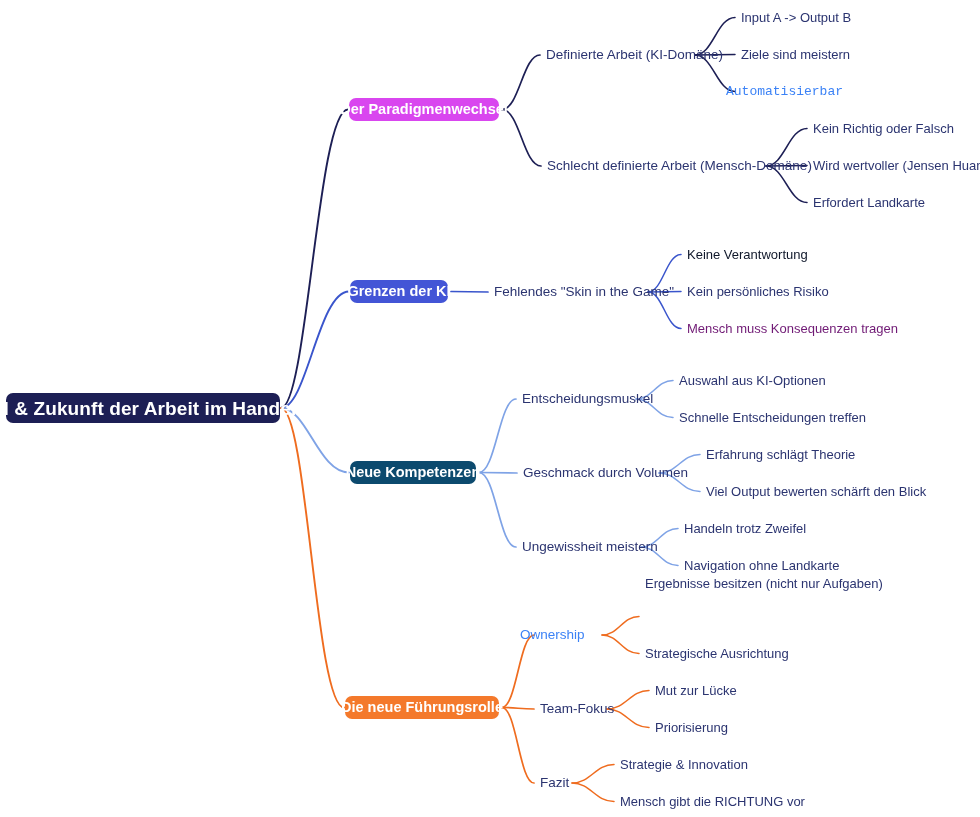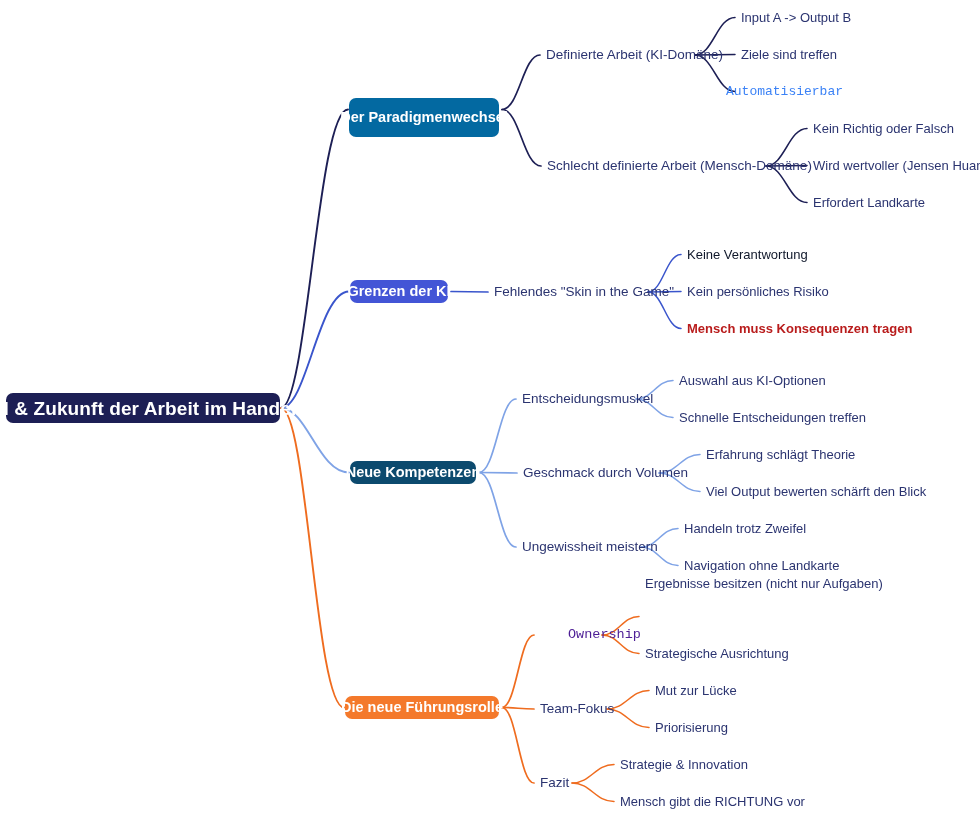--- a/index.html
+++ b/index.html
@@ -102,46 +102,46 @@
       <path d="M 602 635 C 618.65 635, 622.35 653.5, 639 653.5" fill="none" stroke="#ef6c1f" stroke-width="1.5" stroke-linecap="round"></path>
       <path d="M 502 707.5 C 516.4 707.5, 519.6 709, 534 709" fill="none" stroke="#ef6c1f" stroke-width="1.7" stroke-linecap="round"></path>
       <path d="M 607 709 C 625.9 709, 630.1 690.5, 649 690.5" fill="none" stroke="#ef6c1f" stroke-width="1.5" stroke-linecap="round"></path>
       <path d="M 607 709 C 625.9 709, 630.1 727.5, 649 727.5" fill="none" stroke="#ef6c1f" stroke-width="1.5" stroke-linecap="round"></path>
       <path d="M 502 707.5 C 516.4 707.5, 519.6 783, 534 783" fill="none" stroke="#ef6c1f" stroke-width="1.7" stroke-linecap="round"></path>
       <path d="M 572 783 C 590.9 783, 595.1 764.5, 614 764.5" fill="none" stroke="#ef6c1f" stroke-width="1.5" stroke-linecap="round"></path>
       <path d="M 572 783 C 590.9 783, 595.1 801.5, 614 801.5" fill="none" stroke="#ef6c1f" stroke-width="1.5" stroke-linecap="round"></path>
     </svg>
   <div id="node-layer">
       <div class="node node-box node-root" style="left: 6px; top: 393px; width: 274px; height: 30px; background: rgb(29, 31, 85);">KI &amp; Zukunft der Arbeit im Handel</div>
-      <div class="node node-box node-branch" style="left: 349px; top: 98px; width: 150px; height: 39px; background: #0369a1;">Der Paradigmenwechsel</div>
+      <div class="node node-box node-branch" style="left: 349px; top: 98px; width: 150px; height: 23px; background: #d946ef;">Der Paradigmenwechsel</div>
       <div class="node node-text node-sub" style="left: 546px; top: 47px; width: 145px; height: 16px; color: rgb(43, 52, 112);">Definierte Arbeit (KI-Domäne)</div>
       <div class="node node-text node-leaf" style="left: 741px; top: 10px; width: 108px; height: 15px; color: rgb(43, 52, 112);">Input A -&gt; Output B</div>
-      <div class="node node-text node-leaf" style="left: 741px; top: 47px; width: 100px; height: 15px; color: rgb(43, 52, 112);">Ziele sind treffen</div>
+      <div class="node node-text node-leaf" style="left: 741px; top: 47px; width: 100px; height: 15px; color: rgb(43, 52, 112);">Ziele sind meistern</div>
       <div class="node node-text node-leaf" style="left: 726px; top: 84px; width: 90px; height: 15px; color: #3b82f6; font-family: Liberation Mono, monospace;">Automatisierbar</div>
       <div class="node node-text node-sub" style="left: 547px; top: 158px; width: 215px; height: 16px; color: rgb(43, 52, 112);">Schlecht definierte Arbeit (Mensch-Domäne)</div>
       <div class="node node-text node-leaf" style="left: 813px; top: 121px; width: 130px; height: 15px; color: rgb(43, 52, 112);">Kein Richtig oder Falsch</div>
       <div class="node node-text node-leaf" style="left: 813px; top: 158px; width: 165px; height: 15px; color: rgb(43, 52, 112);">Wird wertvoller (Jensen Huang)</div>
       <div class="node node-text node-leaf" style="left: 813px; top: 195px; width: 95px; height: 15px; color: rgb(43, 52, 112);">Erfordert Landkarte</div>
       <div class="node node-box node-branch" style="left: 350px; top: 280px; width: 98px; height: 23px; background: rgb(67, 85, 214);">Grenzen der KI</div>
       <div class="node node-text node-sub" style="left: 494px; top: 284px; width: 150px; height: 16px; color: rgb(43, 52, 112);">Fehlendes "Skin in the Game"</div>
       <div class="node node-text node-leaf" style="left: 687px; top: 247px; width: 112px; height: 15px; color: #0f172a;">Keine Verantwortung</div>
       <div class="node node-text node-leaf" style="left: 687px; top: 284px; width: 125px; height: 15px; color: rgb(43, 52, 112);">Kein persönliches Risiko</div>
-      <div class="node node-text node-leaf" style="left: 687px; top: 321px; width: 180px; height: 15px; color: #b91c1c; font-weight: bold;">Mensch muss Konsequenzen tragen</div>
+      <div class="node node-text node-leaf" style="left: 687px; top: 321px; width: 180px; height: 15px; color: #701a75;">Mensch muss Konsequenzen tragen</div>
       <div class="node node-box node-branch" style="left: 350px; top: 461px; width: 126px; height: 23px; background: #0c4a6e;">Neue Kompetenzen</div>
       <div class="node node-text node-sub" style="left: 522px; top: 391px; width: 110px; height: 16px; color: rgb(43, 52, 112);">Entscheidungsmuskel</div>
       <div class="node node-text node-leaf" style="left: 679px; top: 373px; width: 128px; height: 15px; color: rgb(43, 52, 112);">Auswahl aus KI-Optionen</div>
       <div class="node node-text node-leaf" style="left: 679px; top: 410px; width: 165px; height: 15px; color: rgb(43, 52, 112);">Schnelle Entscheidungen treffen</div>
       <div class="node node-text node-sub" style="left: 523px; top: 465px; width: 132px; height: 16px; color: rgb(43, 52, 112);">Geschmack durch Volumen</div>
       <div class="node node-text node-leaf" style="left: 706px; top: 447px; width: 130px; height: 15px; color: rgb(43, 52, 112);">Erfahrung schlägt Theorie</div>
       <div class="node node-text node-leaf" style="left: 706px; top: 484px; width: 200px; height: 15px; color: rgb(43, 52, 112);">Viel Output bewerten schärft den Blick</div>
       <div class="node node-text node-sub" style="left: 522px; top: 539px; width: 115px; height: 16px; color: rgb(43, 52, 112);">Ungewissheit meistern</div>
       <div class="node node-text node-leaf" style="left: 684px; top: 521px; width: 112px; height: 15px; color: rgb(43, 52, 112);">Handeln trotz Zweifel</div>
       <div class="node node-text node-leaf" style="left: 684px; top: 558px; width: 138px; height: 15px; color: rgb(43, 52, 112);">Navigation ohne Landkarte</div>
       <div class="node node-box node-branch" style="left: 345px; top: 696px; width: 154px; height: 23px; background: rgb(244, 121, 43);">Die neue Führungsrolle</div>
-      <div class="node node-text node-sub" style="left: 568px; top: 627px; width: 58px; height: 16px; color: #4c1d95; font-family: Liberation Mono, monospace;">Ownership</div>
+      <div class="node node-text node-sub" style="left: 520px; top: 627px; width: 58px; height: 16px; color: #3b82f6;">Ownership</div>
       <div class="node node-text node-leaf" style="left: 645px; top: 576px; width: 205px; height: 15px; color: rgb(43, 52, 112);">Ergebnisse besitzen (nicht nur Aufgaben)</div>
       <div class="node node-text node-leaf" style="left: 645px; top: 646px; width: 128px; height: 15px; color: rgb(43, 52, 112);">Strategische Ausrichtung</div>
       <div class="node node-text node-sub" style="left: 540px; top: 701px; width: 63px; height: 16px; color: rgb(43, 52, 112);">Team-Fokus</div>
       <div class="node node-text node-leaf" style="left: 655px; top: 683px; width: 80px; height: 15px; color: rgb(43, 52, 112);">Mut zur Lücke</div>
       <div class="node node-text node-leaf" style="left: 655px; top: 720px; width: 72px; height: 15px; color: rgb(43, 52, 112);">Priorisierung</div>
       <div class="node node-text node-sub" style="left: 540px; top: 775px; width: 28px; height: 16px; color: rgb(43, 52, 112);">Fazit</div>
       <div class="node node-text node-leaf" style="left: 620px; top: 757px; width: 112px; height: 15px; color: rgb(43, 52, 112); text-align: center;">Strategie &amp; Innovation</div>
       <div class="node node-text node-leaf" style="left: 620px; top: 794px; width: 158px; height: 15px; color: rgb(43, 52, 112);">Mensch gibt die RICHTUNG vor</div>
     </div>
 </div>

